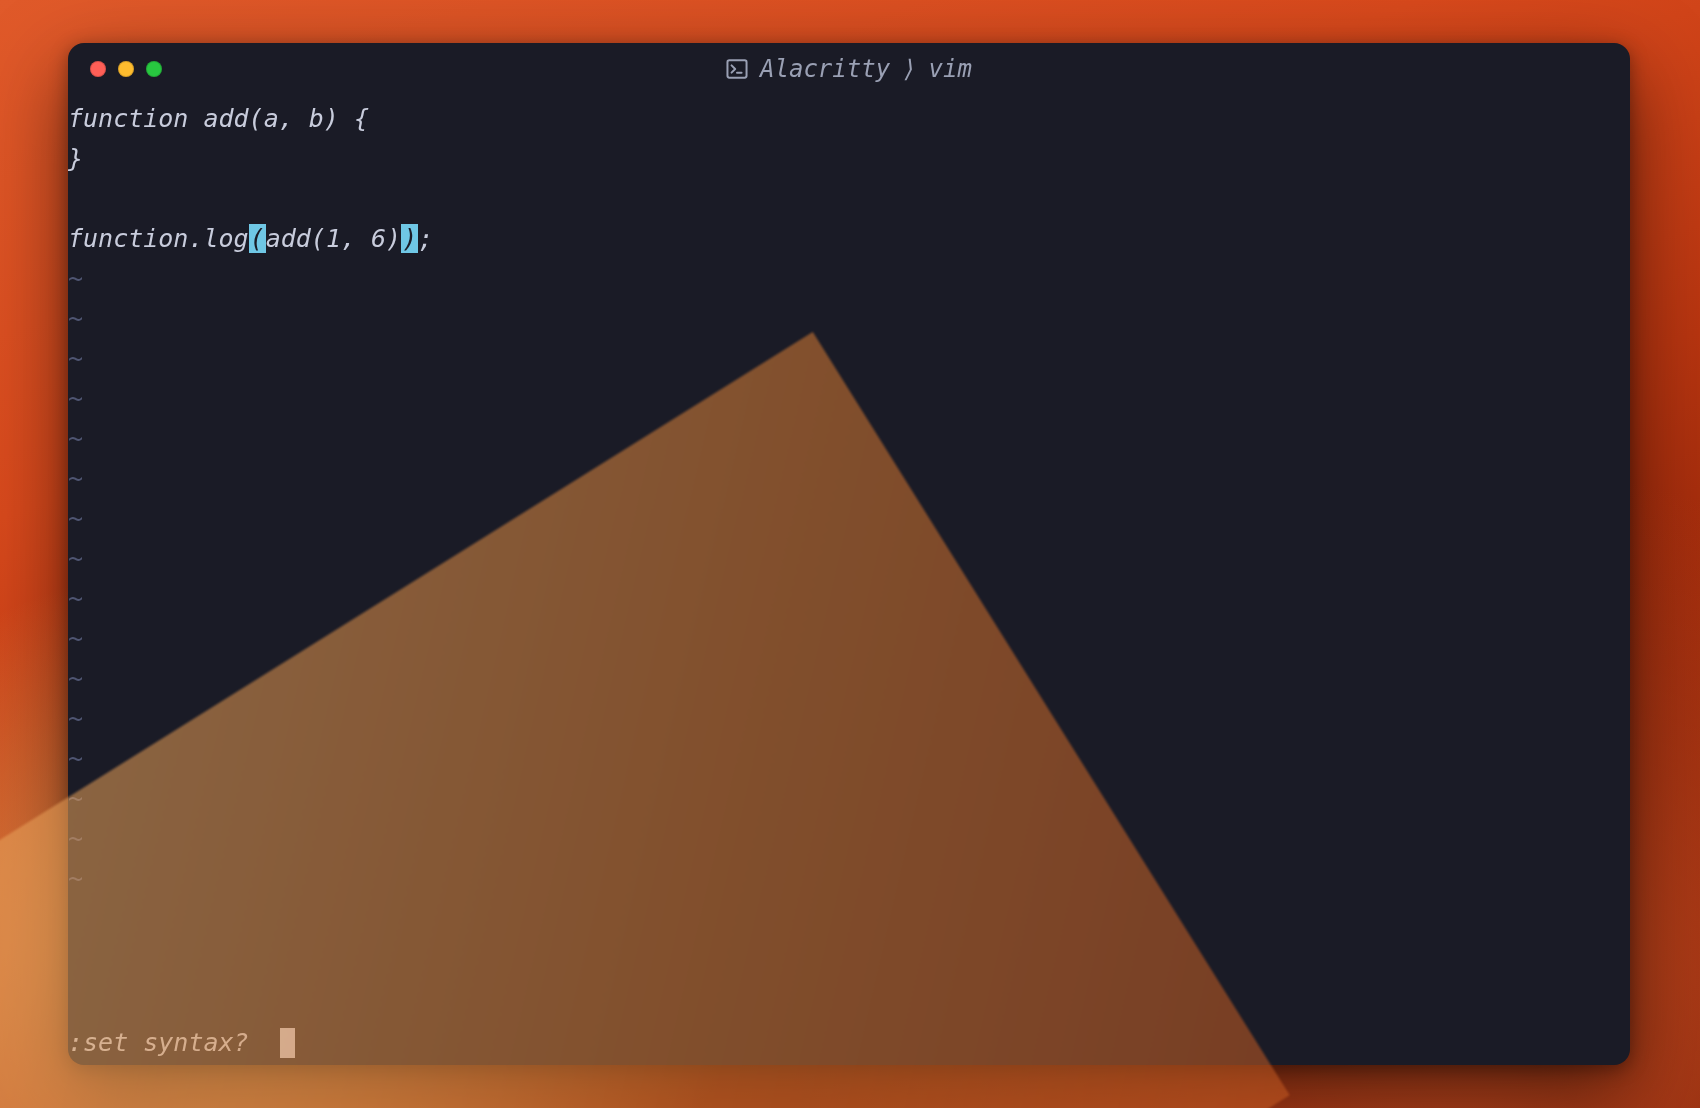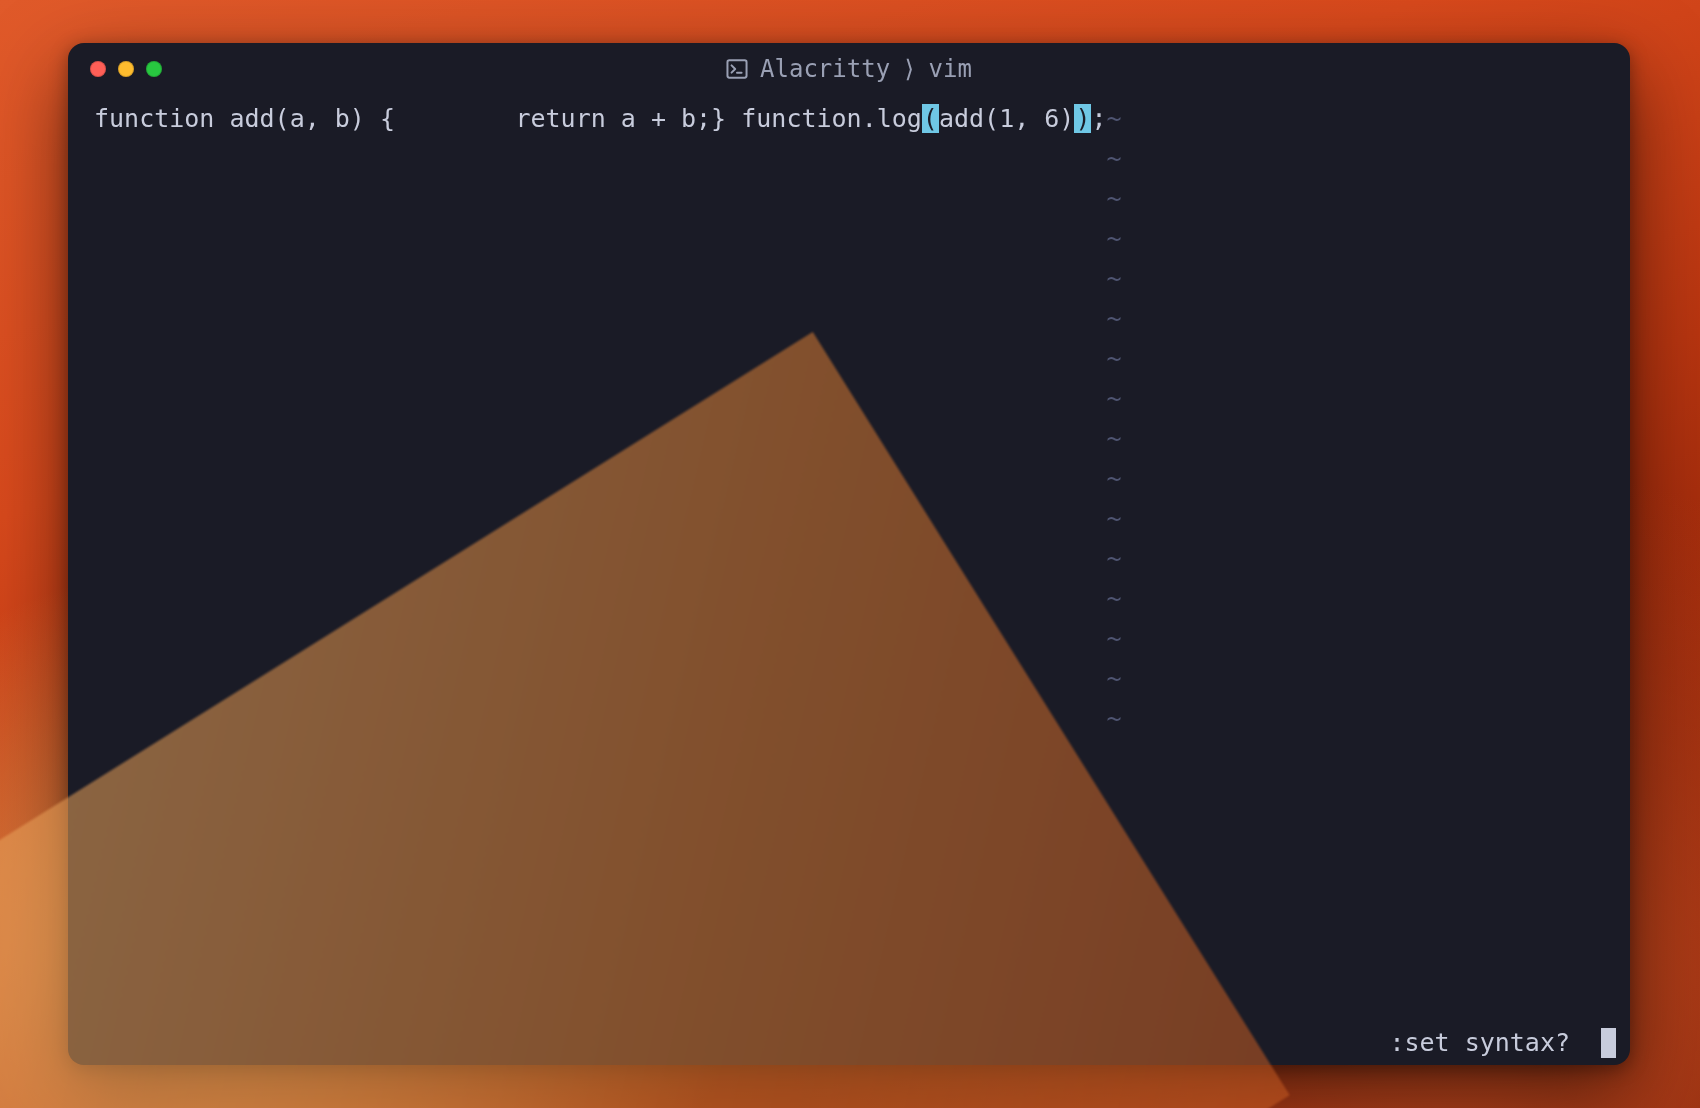--- a/index.html
+++ b/index.html
@@ -34,20 +34,21 @@
     left: 68px;
     top: 43px;
     width: 1562px;
     height: 1022px;
     background: #1a1b26;
     border-radius: 16px;
     box-shadow: 0 30px 80px rgba(0,0,0,0.55), 0 4px 18px rgba(0,0,0,0.35);
     overflow: hidden;
     display: flex;
     flex-direction: column;
+    font-style: italic;
   }
 
   .titlebar {
     height: 52px;
     display: flex;
     align-items: center;
     position: relative;
     flex-shrink: 0;
   }
 
@@ -79,28 +80,28 @@
     font-family: ui-monospace, SFMono-Regular, Menlo, Monaco, Consolas, monospace;
   }
 
   .title-icon {
     display: inline-flex;
     align-items: center;
   }
 
   .terminal {
     flex: 1;
-    padding: 4px 14px 0 26px;
+    padding: 4px 14px 0 0;
     color: #c8ccdc;
     font-size: 25px;
     line-height: 40px;
     white-space: pre;
     position: relative;
     display: flex;
-    flex-direction: row;
+    flex-direction: column;
   }
 
   .code-line { height: 40px; }
 
   .tilde { color:#4f5572; height: 40px; }
 
   .hl {
     background:#6fc7e5;
     color:#1a1b26;
     padding:0 1px;
@@ -152,21 +153,20 @@
       </span>
       <span>Alacritty</span>
       <span>⟩</span>
       <span>vim</span>
     </div>
   </div>
 
   <div class="terminal">
 
     <div class="code-line"><span>function add(a, b) {</span></div>
-    <div class="code-line"><span>        return a + b;</span></div>
     <div class="code-line"><span>}</span></div>
     <div class="code-line"> </div>
     <div class="code-line"><span>function.log</span><span class="hl">(</span><span>add(1, 6)</span><span class="hl">)</span><span>;</span></div>
 
     <div class="tilde-fill" id="tilde-fill"><div class="tilde">~</div><div class="tilde">~</div><div class="tilde">~</div><div class="tilde">~</div><div class="tilde">~</div><div class="tilde">~</div><div class="tilde">~</div><div class="tilde">~</div><div class="tilde">~</div><div class="tilde">~</div><div class="tilde">~</div><div class="tilde">~</div><div class="tilde">~</div><div class="tilde">~</div><div class="tilde">~</div><div class="tilde">~</div></div>
 
     <div class="commandbar">
       <span>:set syntax?</span><span class="cursor"></span>
     </div>
   </div>

